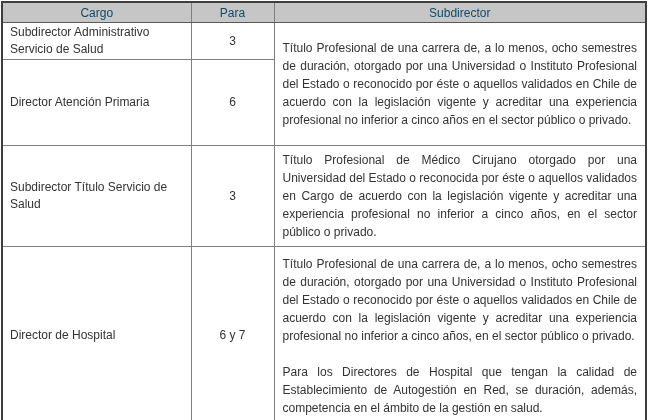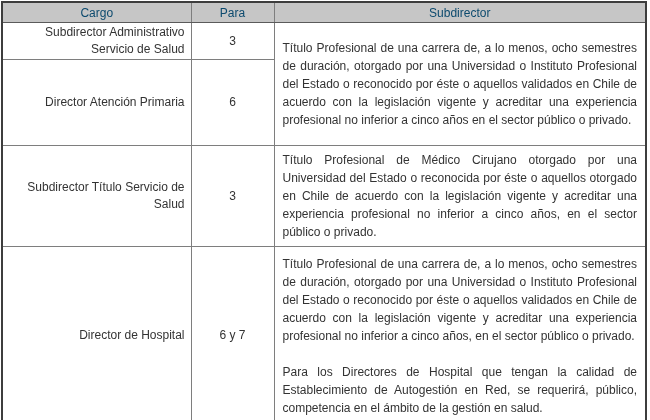--- a/index.html
+++ b/index.html
@@ -40,21 +40,21 @@
   table.req-table th {
     background: #c6c6c6;
     font-weight: normal;
     text-align: center;
     height: 17px;
     padding: 1px 2px;
     color: #0c4a6e;
     border-bottom-color: #5a5a5a;
   }
   td.cargo-cell {
-    text-align: right;
+    text-align: left;
     padding: 1px 6px 1px 7px;
     line-height: 17px;
   }
   td.grado-cell {
     text-align: center;
     padding: 1px 2px;
     line-height: 17px;
   }
   td.requisitos-cell {
     text-align: justify;
@@ -100,27 +100,27 @@
 
       <tr class="row-2">
         <td class="cargo-cell">Director Atención Primaria</td>
         <td class="grado-cell">6</td>
       </tr>
 
       <tr class="row-3">
         <td class="cargo-cell">Subdirector Título Servicio de Salud</td>
         <td class="grado-cell">3</td>
         <td class="requisitos-cell">
-          <p>Título Profesional de Médico Cirujano otorgado por una Universidad del Estado o reconocida por éste o aquellos otorgado en Chile de acuerdo con la legislación vigente y acreditar una experiencia profesional no inferior a cinco años, en el sector público o privado.</p>
+          <p>Título Profesional de Médico Cirujano otorgado por una Universidad del Estado o reconocida por éste o aquellos validados en Cargo de acuerdo con la legislación vigente y acreditar una experiencia profesional no inferior a cinco años, en el sector público o privado.</p>
         </td>
       </tr>
 
       <tr class="row-4">
         <td class="cargo-cell">Director de Hospital</td>
         <td class="grado-cell">6 y 7</td>
         <td class="requisitos-cell">
           <p>Título Profesional de una carrera de, a lo menos, ocho semestres de duración, otorgado por una Universidad o Instituto Profesional del Estado o reconocido por éste o aquellos validados en Chile de acuerdo con la legislación vigente y acreditar una experiencia profesional no inferior a cinco años, en el sector público o privado.</p>
-          <p>Para los Directores de Hospital que tengan la calidad de Establecimiento de Autogestión en Red, se requerirá, público, competencia en el ámbito de la gestión en salud.</p>
+          <p>Para los Directores de Hospital que tengan la calidad de Establecimiento de Autogestión en Red, se duración, además, competencia en el ámbito de la gestión en salud.</p>
         </td>
       </tr>
     </tbody>
   </table>
 </div>
 
 </body></html>

